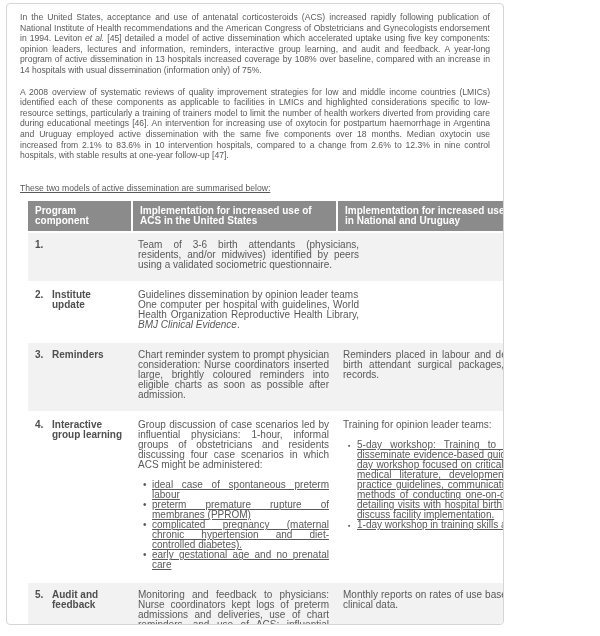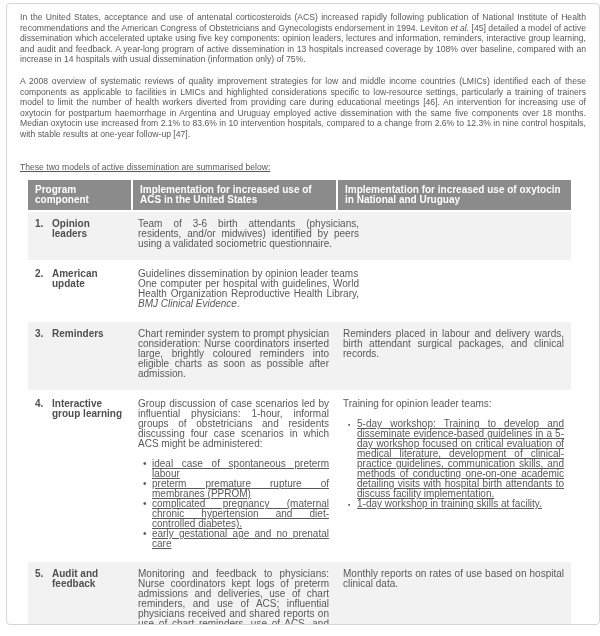--- a/index.html
+++ b/index.html
@@ -9,21 +9,21 @@
     --body-text:#595959;
     --label-text:#4f4f4f;
     --border:#d5d5d5;
   }
   html,body{margin:0;padding:0;}
   body{
     width:600px;height:636px;background:#ffffff;position:relative;
     font-family:"Liberation Sans", sans-serif;color:var(--body-text);
   }
   .page{
-    position:absolute;left:6px;top:3px;width:594px;height:622px;
+    position:absolute;left:6px;top:3px;width:498px;height:622px;
     border:1px solid var(--border);border-radius:4px;
     box-sizing:border-box;padding:8px 8px;overflow:hidden;background:#ffffff;
   }
   .para{
     font-size:8.6px;line-height:10.6px;color:var(--body-text);
     text-align:justify;margin:0 5px;
   }
   .para + .para{margin-top:11px;}
   .para.leadin{text-align:left;margin-top:22px;text-decoration:underline;}
   
@@ -70,30 +70,29 @@
         <span>Implementation for increased use of ACS in the United States</span>
       </div>
       <div class="th w3">
         <span>Implementation for increased use of oxytocin in National and Uruguay</span>
       </div>
     </div>
     <div id="tbody">
         <div class="tr shade">
           <div class="td w1 td-comp">
             <span class="num">1.</span>
-            <span class="comp">Opinion leaders</span>
           </div>
           <div class="td w3">
             <div class="cellp"><span>Team of 3-6 birth attendants (physicians, residents, and/or midwives) identified by peers using a validated sociometric questionnaire.</span></div>
           </div>
         </div>
         <div class="tr">
           <div class="td w1 td-comp">
             <span class="num">2.</span>
-            <span class="comp">American update</span>
+            <span class="comp">Institute update</span>
           </div>
           <div class="td w3">
             <div class="cellp"><span>Guidelines dissemination by opinion leader teams</span></div>
             <div class="cellp"><span>One computer per hospital with guidelines, World Health Organization Reproductive Health Library, </span><em>BMJ Clinical Evidence</em><span>.</span></div>
           </div>
         </div>
         <div class="tr shade">
           <div class="td w1 td-comp">
             <span class="num">3.</span>
             <span class="comp">Reminders</span>

